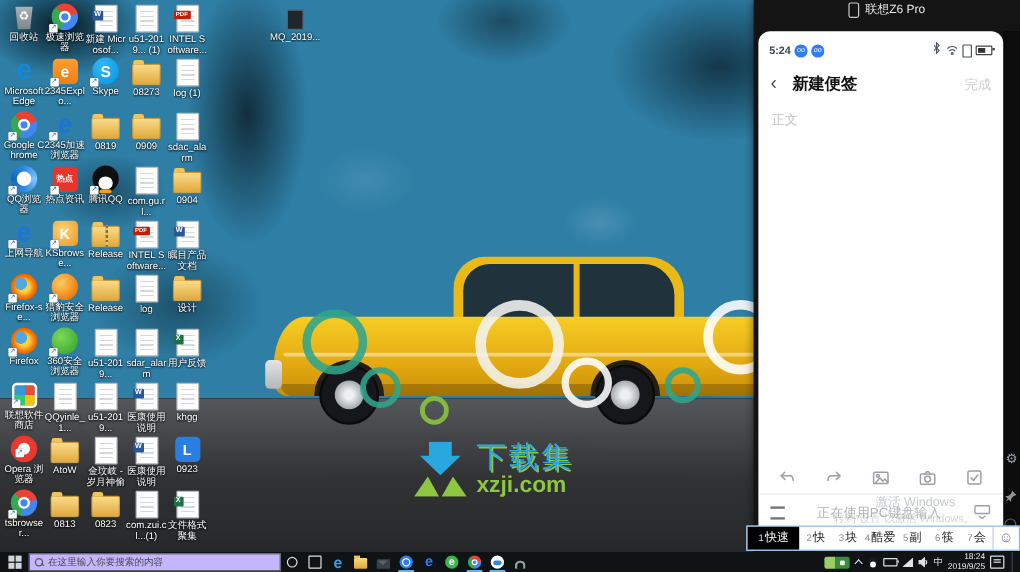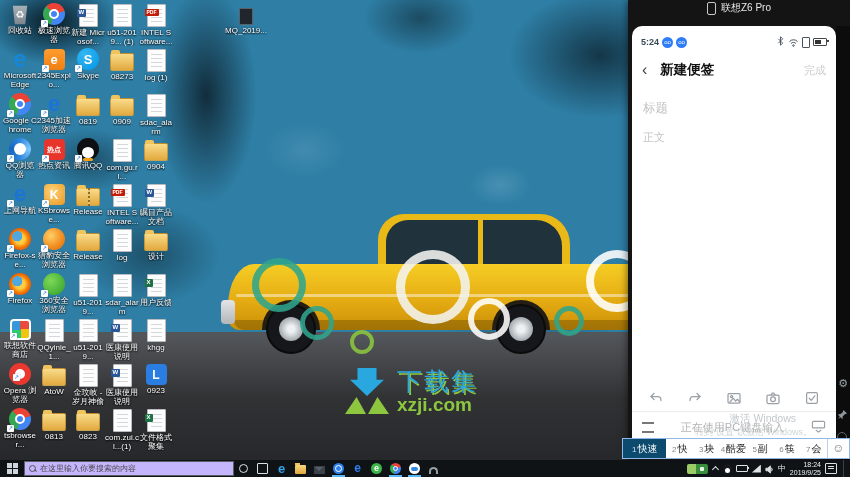--- a/index.html
+++ b/index.html
@@ -140,21 +140,21 @@
   .hamb{width:12px;height:7px;border-top:2px solid #777;border-bottom:2px solid #777}
   .ptext{margin:0 auto;font-size:11px;color:#b3b3b3}
   .kbic{width:15px;height:14px}
   .awm1{position:absolute;right:40px;bottom:26px;font-size:10.5px;color:#a9b2b6;opacity:.7;white-space:nowrap}
   .awm2{position:absolute;right:24px;bottom:13px;font-size:9px;color:#a9b2b6;opacity:.55;white-space:nowrap}
 
   
   .imebar{position:absolute;left:622px;top:438px;width:228px;height:21px;background:#fff;border:1px solid #8fb8e8;box-sizing:border-box;display:flex;align-items:stretch;z-index:8;font-size:10px}
   .cand{flex:1;text-align:center;line-height:19px;color:#222;white-space:nowrap}
   .cand .n{font-size:8px;color:#888;margin-right:1px}
-  .cand.active{flex:0 0 auto;padding:0 9px;background:#0c4a6e;color:#fff}
+  .cand.active{flex:0 0 auto;padding:0 9px;background:#000000;color:#fff}
   .cand.active .n{color:#cfe0ff}
   .imeemoji{width:21px;border-left:1px solid #bcd0ea;color:#777;text-align:center;line-height:19px;font-size:12px}
 
   
   .taskbar{position:absolute;left:0;top:460px;width:850px;height:17px;background:#0f1316;display:flex;align-items:center;z-index:9}
   .tstart{width:24px;height:17px;display:flex;align-items:center;justify-content:center}
   .winlogo{width:11px;height:11px;display:grid;grid-template-columns:5px 5px;grid-template-rows:5px 5px;gap:1px}
   .winlogo span{background:#cfd6db}
   .sbox{width:200px;height:13px;background:#c4b5fd;border:1px solid #5a5f63;display:flex;align-items:center;gap:4px;padding:0 4px;font-size:8px;color:#4a4a4a;white-space:nowrap;overflow:hidden}
   .mag{width:5px;height:5px;border:1px solid #555;border-radius:50%;position:relative;flex:none}
@@ -511,21 +511,20 @@
               </svg></span>
           <span class="simrect"></span>
           <span class="batt"></span>
         </span>
       </div>
       <div class="pappbar">
         <span class="pback">‹</span>
         <span class="ptitle2">新建便签</span>
         <span class="pdone">完成</span>
       </div>
-      <div class="ph-title">标题</div>
       <div class="ph-body">正文</div>
       <div class="ptoolbar" id="ptoolbar">
           <span class="ptool"><svg viewBox="0 0 16 16" width="16" height="16">
               <path d="M6 3.5 L3 6.5 L6 9.5"></path>
               <path d="M3 6.5 H10 C12.2 6.5 13 8.5 13 10.5"></path>
             </svg></span>
           <span class="ptool"><svg viewBox="0 0 16 16" width="16" height="16">
               <path d="M10 3.5 L13 6.5 L10 9.5"></path>
               <path d="M13 6.5 H6 C3.8 6.5 3 8.5 3 10.5"></path>
             </svg></span>

